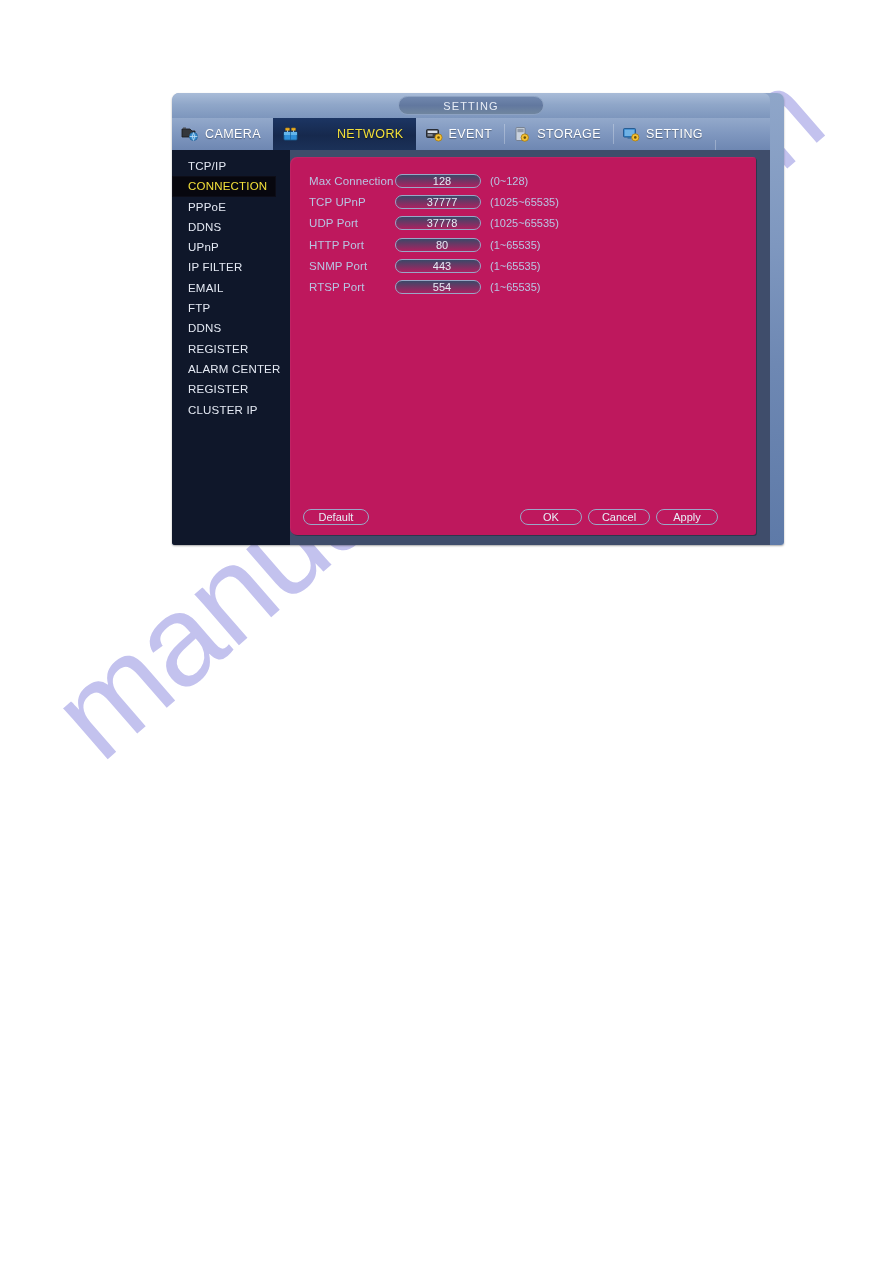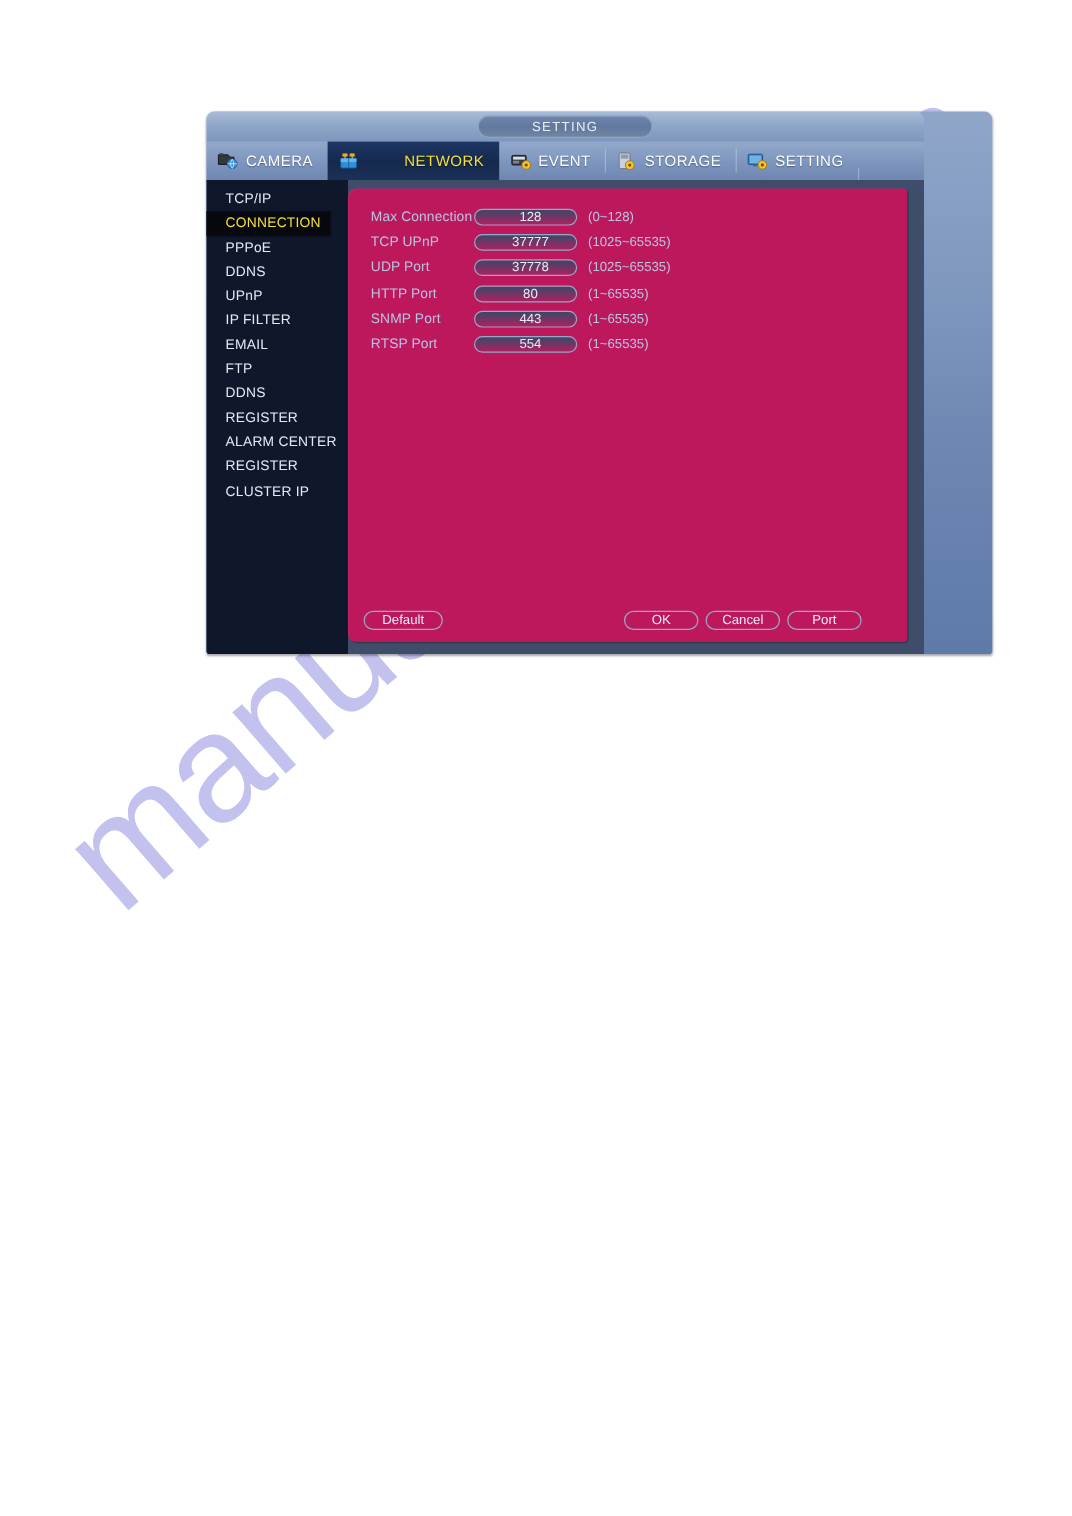--- a/index.html
+++ b/index.html
@@ -44,21 +44,20 @@
     position: absolute;
     left: 172px;
     top: 93px;
     width: 612px;
     height: 452px;
     z-index: 10;
     border-radius: 7px 7px 3px 3px;
     background: linear-gradient(180deg, #8fa6c9 0%, #7e97bf 34%, #6e88b3 60%, #5e7aa8 100%);
     box-shadow: 0 1px 2px rgba(0,0,0,0.35);
     overflow: hidden;
-    padding-left: 43px;
   }
 
   
   #titlebar {
     position: absolute;
     left: 0; top: 0;
     width: 598px;
     height: 25px;
     background: linear-gradient(180deg, #a9bcd8 0%, #90a7c9 45%, #7d96bd 100%);
     border-radius: 7px 7px 0 0;
@@ -388,17 +387,17 @@
           <span class="form-label">RTSP Port</span>
           <input class="form-input" type="text" value="554" style="">
           <span class="form-hint">(1~65535)</span>
         </div>
 
       </div>
 
       <button class="btn" id="btn-default">Default</button>
       <button class="btn" id="btn-ok">OK</button>
       <button class="btn" id="btn-cancel">Cancel</button>
-      <button class="btn" id="btn-apply">Port</button>
+      <button class="btn" id="btn-apply">Apply</button>
 
     </div>
   </div>
 </div>
 
 </body></html>

